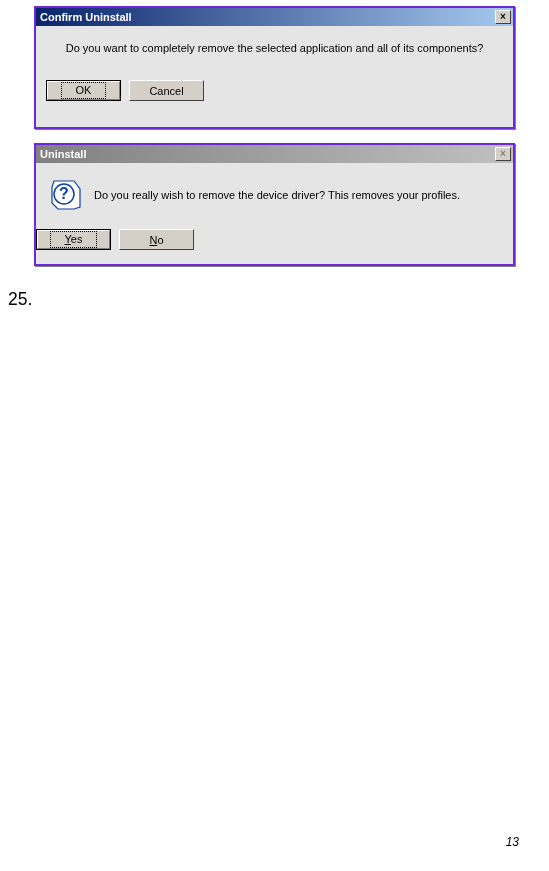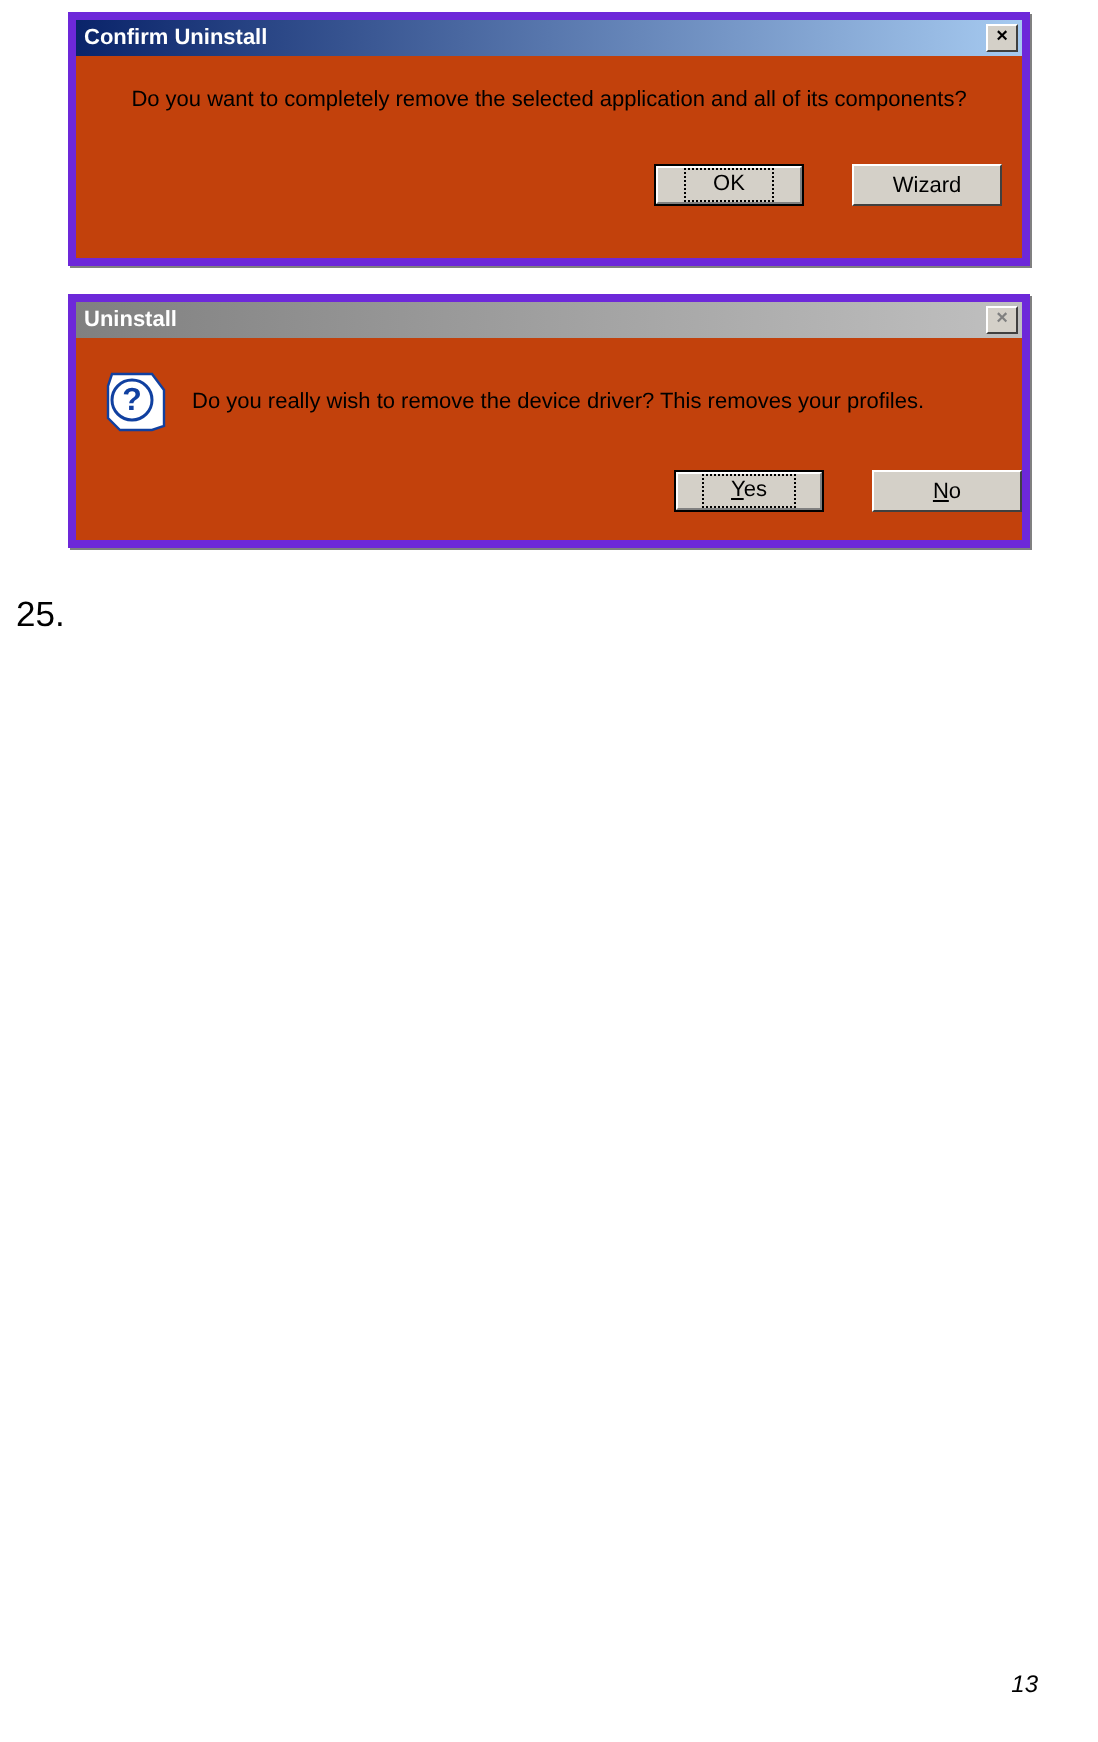--- a/index.html
+++ b/index.html
@@ -7,22 +7,22 @@
       width: 549px;
       height: 871px;
       background: #ffffff;
       font-family: Arial, Helvetica, sans-serif;
       position: relative;
     }
     .content-area {
       padding: 6px 34px 0 34px;
     }
     .dialog {
-      border: 4px solid #6d28d9;
-      background: #c2410c;
+      border: 2px solid #6d28d9;
+      background: #e5e5e5;
       margin-bottom: 14px;
       box-shadow: 1px 1px 0 #808080;
     }
     .titlebar {
       display: flex;
       align-items: center;
       height: 18px;
       padding: 0 2px 0 4px;
       color: #fff;
       font-size: 11px;
@@ -75,22 +75,22 @@
     .dialog-body-row .msg-wrap {
       flex: 1;
       padding-left: 12px;
     }
     .dialog-body-row .dialog-msg {
       text-align: left;
       margin-bottom: 0;
     }
     .btn-row {
       display: flex;
-      justify-content: flex-end;
-      gap: 24px;
+      justify-content: flex-start;
+      gap: 8px;
       padding: 10px 0 14px 0;
     }
     .win-btn {
       min-width: 75px;
       height: 21px;
       font-size: 11px;
       font-family: Tahoma, Arial, sans-serif;
       background: #d4d0c8;
       border-top: 1px solid #fff;
       border-left: 1px solid #fff;
@@ -168,21 +168,21 @@
       <span class="title-text">Confirm Uninstall</span>
       <div class="close-btn">×</div>
     </div>
     <div class="dialog-body">
       <div class="dialog-msg">Do you want to completely remove the selected application and all of its components?</div>
       <div class="btn-row">
         <div class="win-btn default">
           <span class="btn-inner">OK</span>
         </div>
         <div class="win-btn">
-          <span>Wizard</span>
+          <span>Cancel</span>
         </div>
       </div>
     </div>
   </div>
 
   <div class="dialog">
     <div class="titlebar inactive">
       <span class="title-text">Uninstall</span>
       <div class="close-btn disabled">×</div>
     </div>

